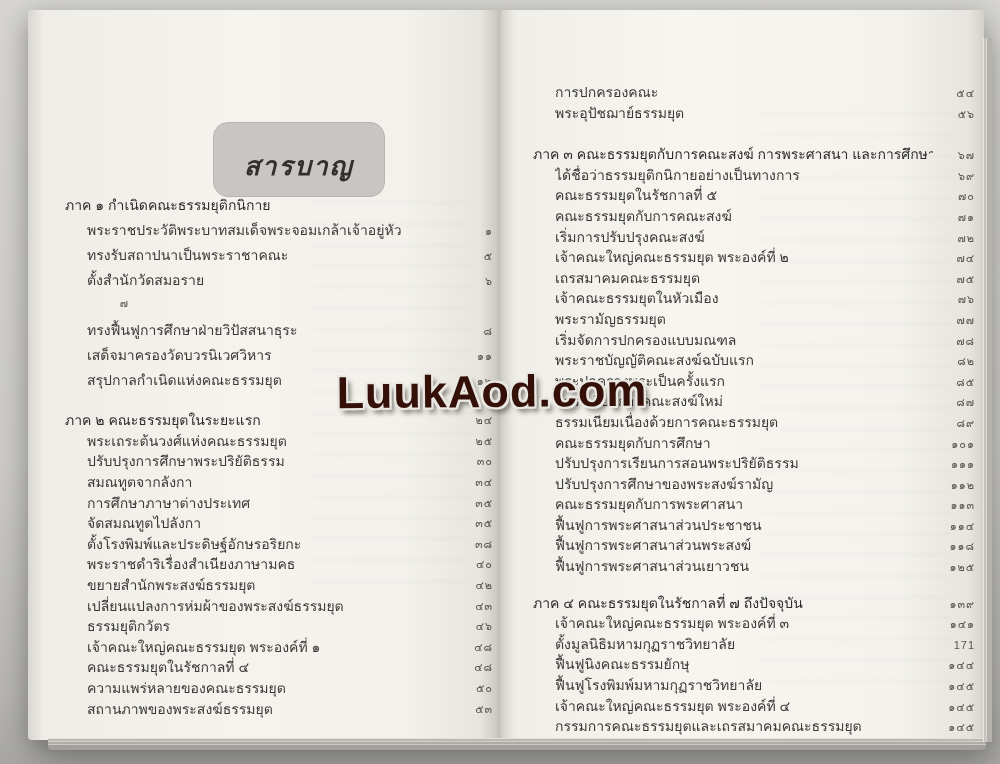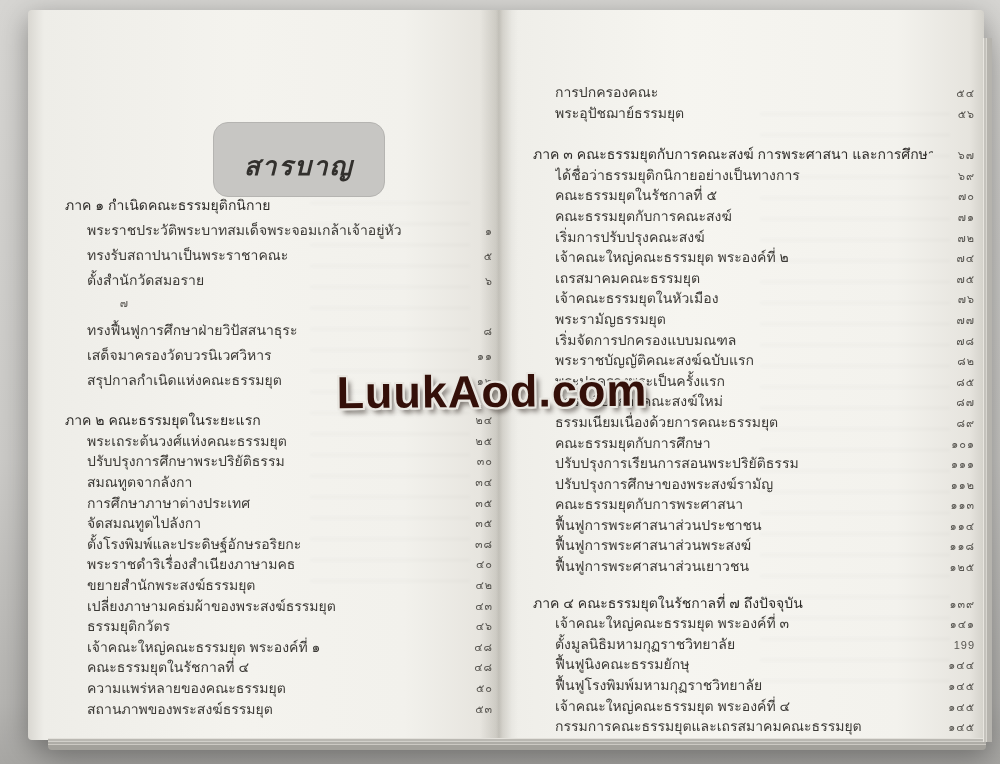--- a/index.html
+++ b/index.html
@@ -162,21 +162,21 @@
             </div>
             <div class="toc-row">
               <span class="toc-title">พระราชดำริเรื่องสำเนียงภาษามคธ</span>
               <span class="toc-page">๔๐</span>
             </div>
             <div class="toc-row">
               <span class="toc-title">ขยายสำนักพระสงฆ์ธรรมยุต</span>
               <span class="toc-page">๔๒</span>
             </div>
             <div class="toc-row">
-              <span class="toc-title">เปลี่ยงภาษามคธ่มผ้าของพระสงฆ์ธรรมยุต</span>
+              <span class="toc-title">เปลี่ยนแปลงการห่มผ้าของพระสงฆ์ธรรมยุต</span>
               <span class="toc-page">๔๓</span>
             </div>
             <div class="toc-row">
               <span class="toc-title">ธรรมยุติกวัตร</span>
               <span class="toc-page">๔๖</span>
             </div>
             <div class="toc-row">
               <span class="toc-title">เจ้าคณะใหญ่คณะธรรมยุต พระองค์ที่ ๑</span>
               <span class="toc-page">๔๘</span>
             </div>
@@ -298,21 +298,21 @@
             <div class="toc-row heading">
               <span class="toc-title">ภาค ๔ คณะธรรมยุตในรัชกาลที่ ๗ ถึงปัจจุบัน</span>
               <span class="toc-page">๑๓๙</span>
             </div>
             <div class="toc-row">
               <span class="toc-title">เจ้าคณะใหญ่คณะธรรมยุต พระองค์ที่ ๓</span>
               <span class="toc-page">๑๔๑</span>
             </div>
             <div class="toc-row">
               <span class="toc-title">ตั้งมูลนิธิมหามกุฏราชวิทยาลัย</span>
-              <span class="toc-page">199</span>
+              <span class="toc-page">171</span>
             </div>
             <div class="toc-row">
               <span class="toc-title">ฟื้นฟูนิงคณะธรรมยักษุ</span>
               <span class="toc-page">๑๔๔</span>
             </div>
             <div class="toc-row">
               <span class="toc-title">ฟื้นฟูโรงพิมพ์มหามกุฏราชวิทยาลัย</span>
               <span class="toc-page">๑๔๕</span>
             </div>
             <div class="toc-row">

